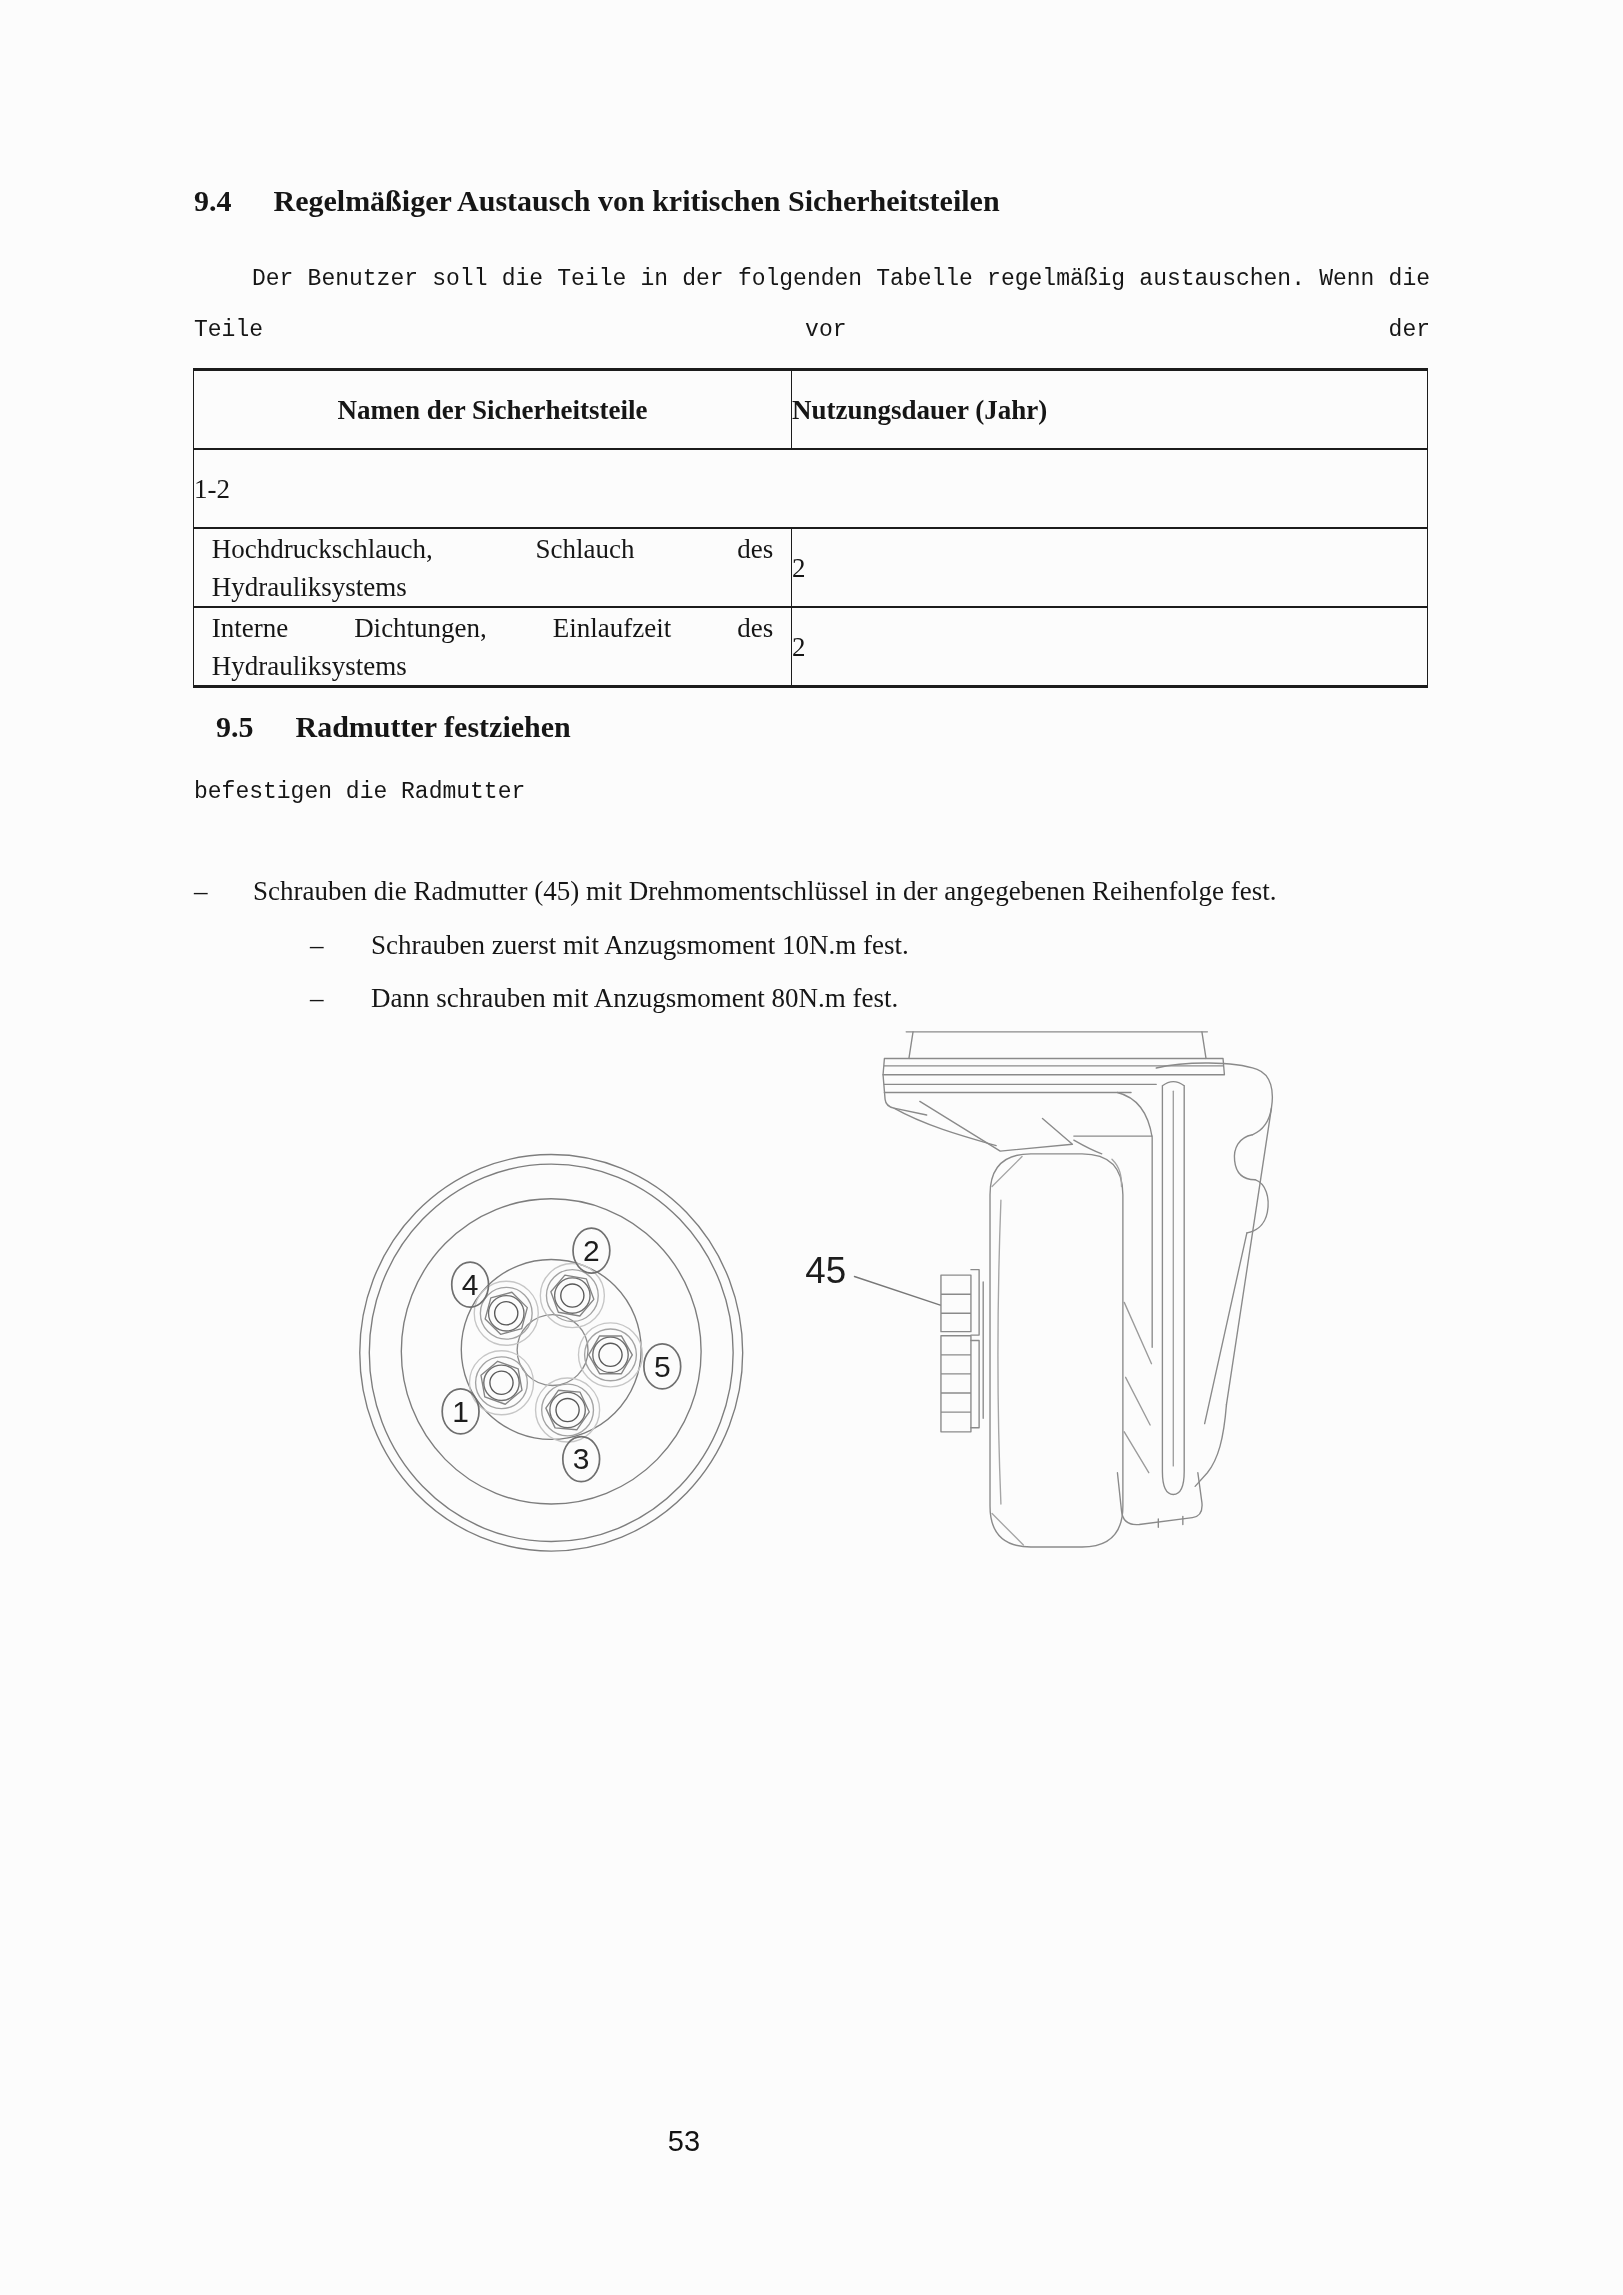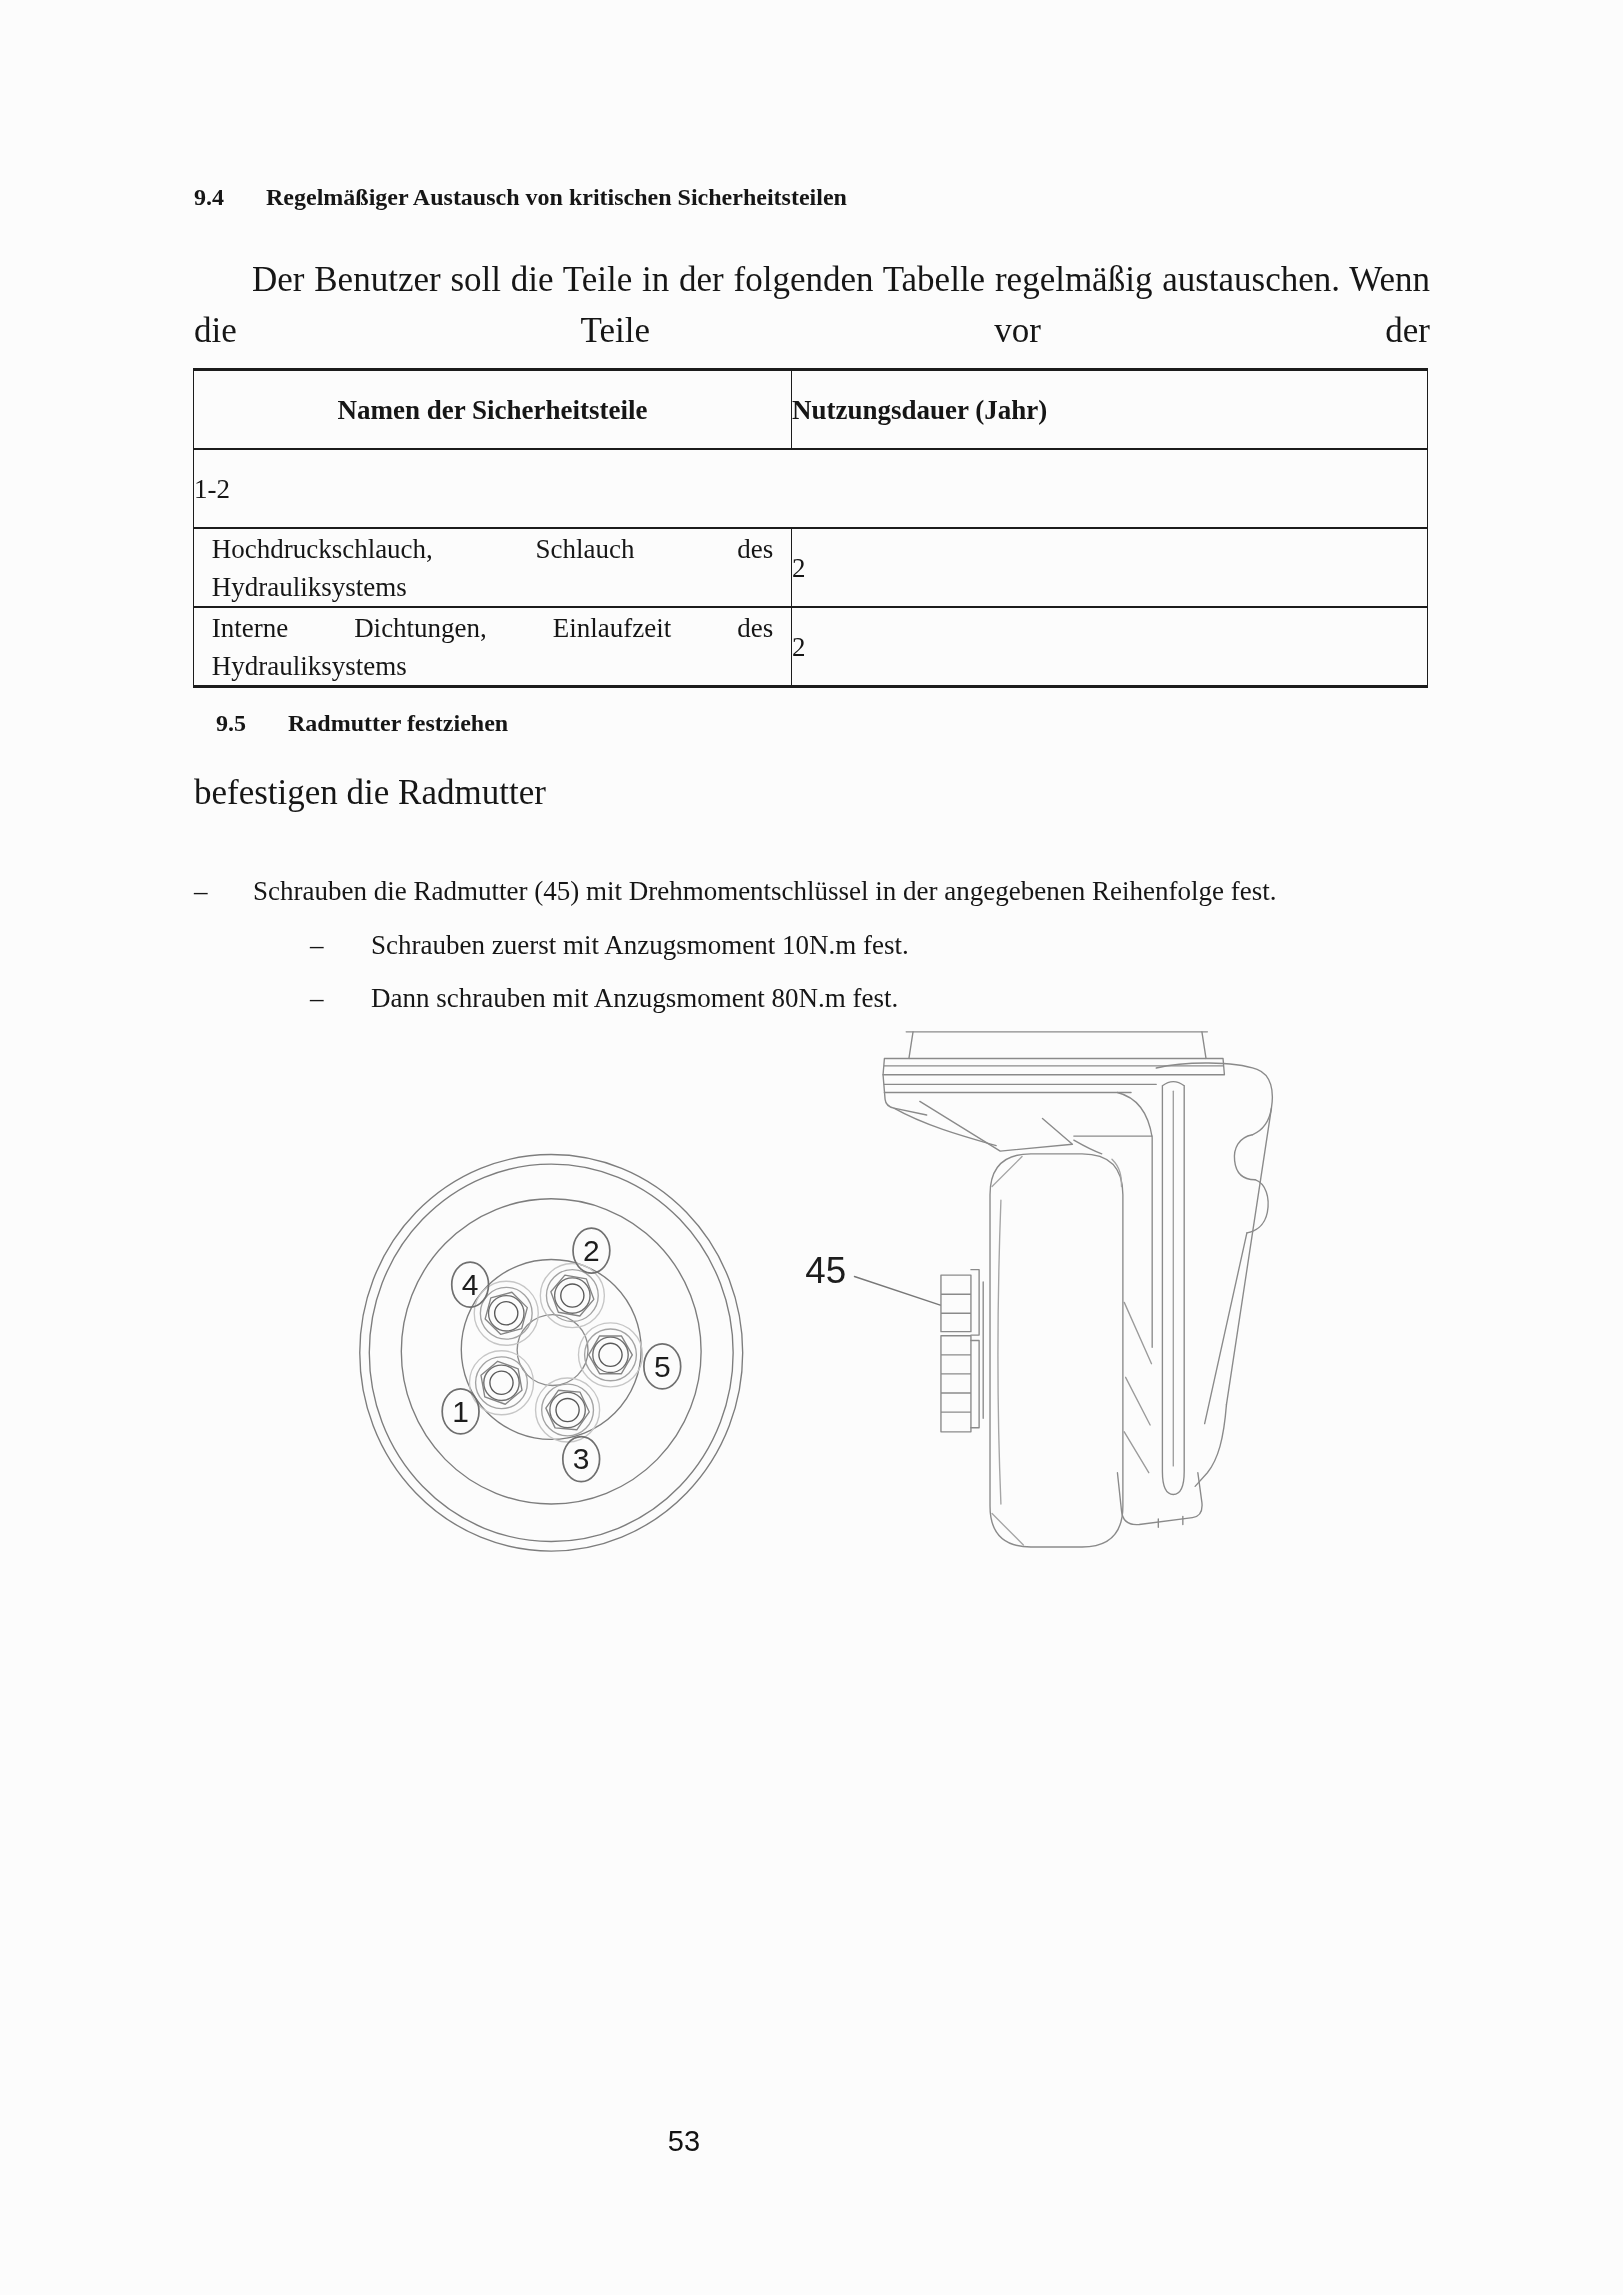--- a/index.html
+++ b/index.html
@@ -7,24 +7,24 @@
     position:relative;
     width:1623px;height:2295px;
     background:#fcfcfc;
     font-family:"Liberation Serif",serif;
     color:#161616;
     overflow:hidden;
     margin:0 auto;
   }
   .abs{position:absolute;}
   
-  .heading{display:flex;gap:42px;font-weight:bold;font-size:24px;line-height:1.1;}
+  .heading{display:flex;gap:42px;font-weight:bold;font-size:30px;line-height:1.1;}
   
   .para{left:194px;width:1236px;}
-  .pline{font-size:35px;line-height:51px;}
+  .pline{font-size:23px;line-height:51px;font-family:Liberation Mono, monospace;}
   .pline.just{text-align:justify;text-align-last:justify;}
   .pline.indent{text-indent:58px;}
   
   .tbl{
     left:193px;top:368px;width:1235px;
     border:1.4px solid #1c1c1c;border-top-width:3.4px;border-bottom-width:3.4px;
     box-sizing:border-box;
   }
   .trow{display:grid;grid-template-columns:598px 1fr;height:77px;border-top:2.7px solid #1c1c1c;}
   .trow:first-child{border-top:none;font-family:Liberation Serif, serif;}

